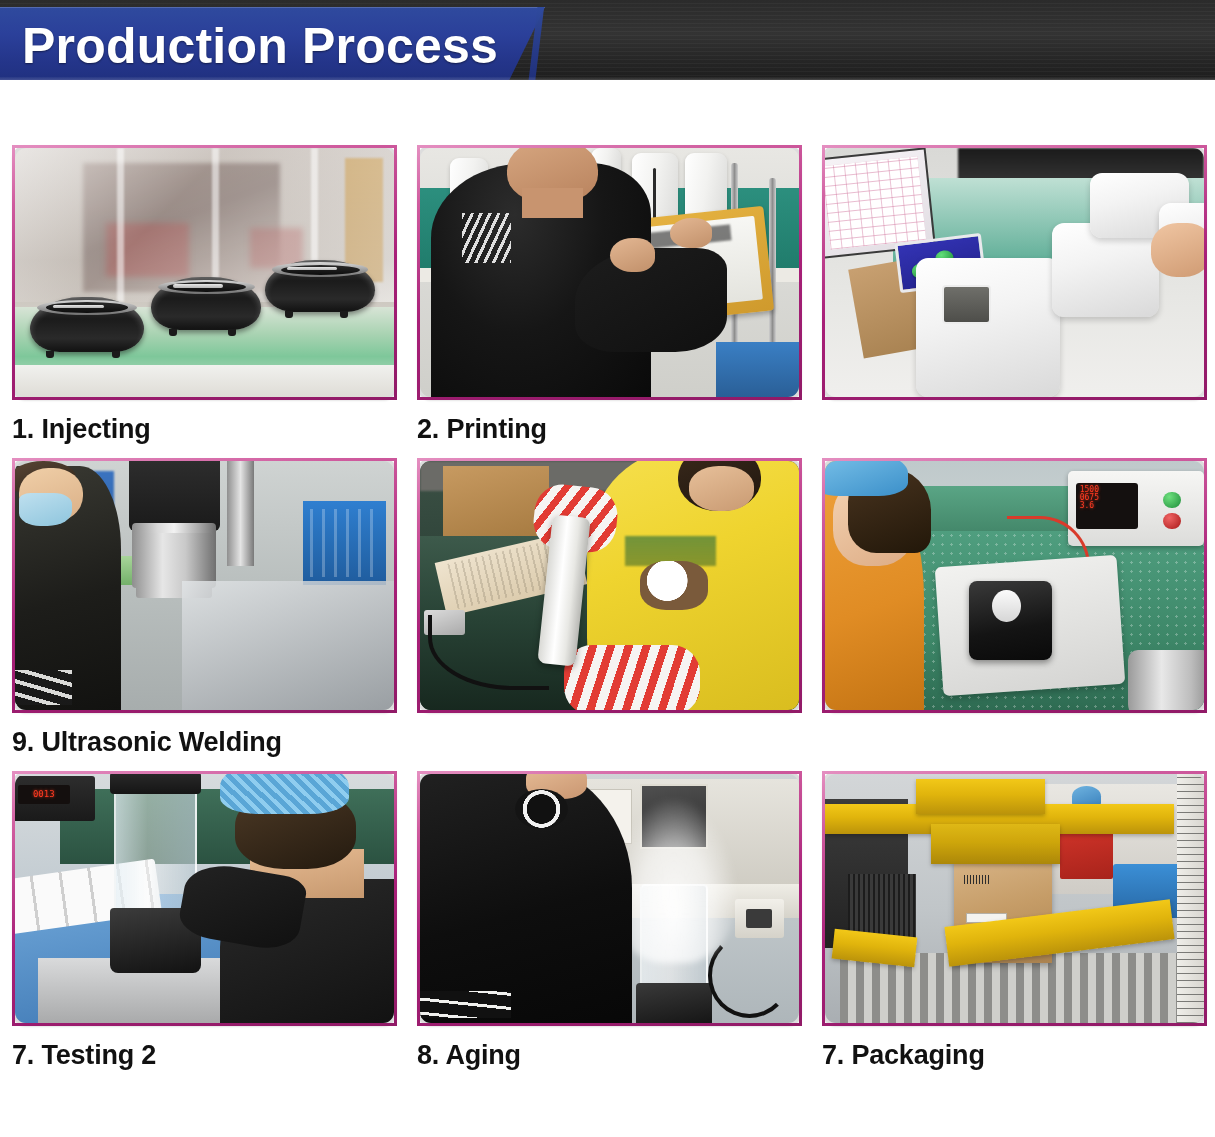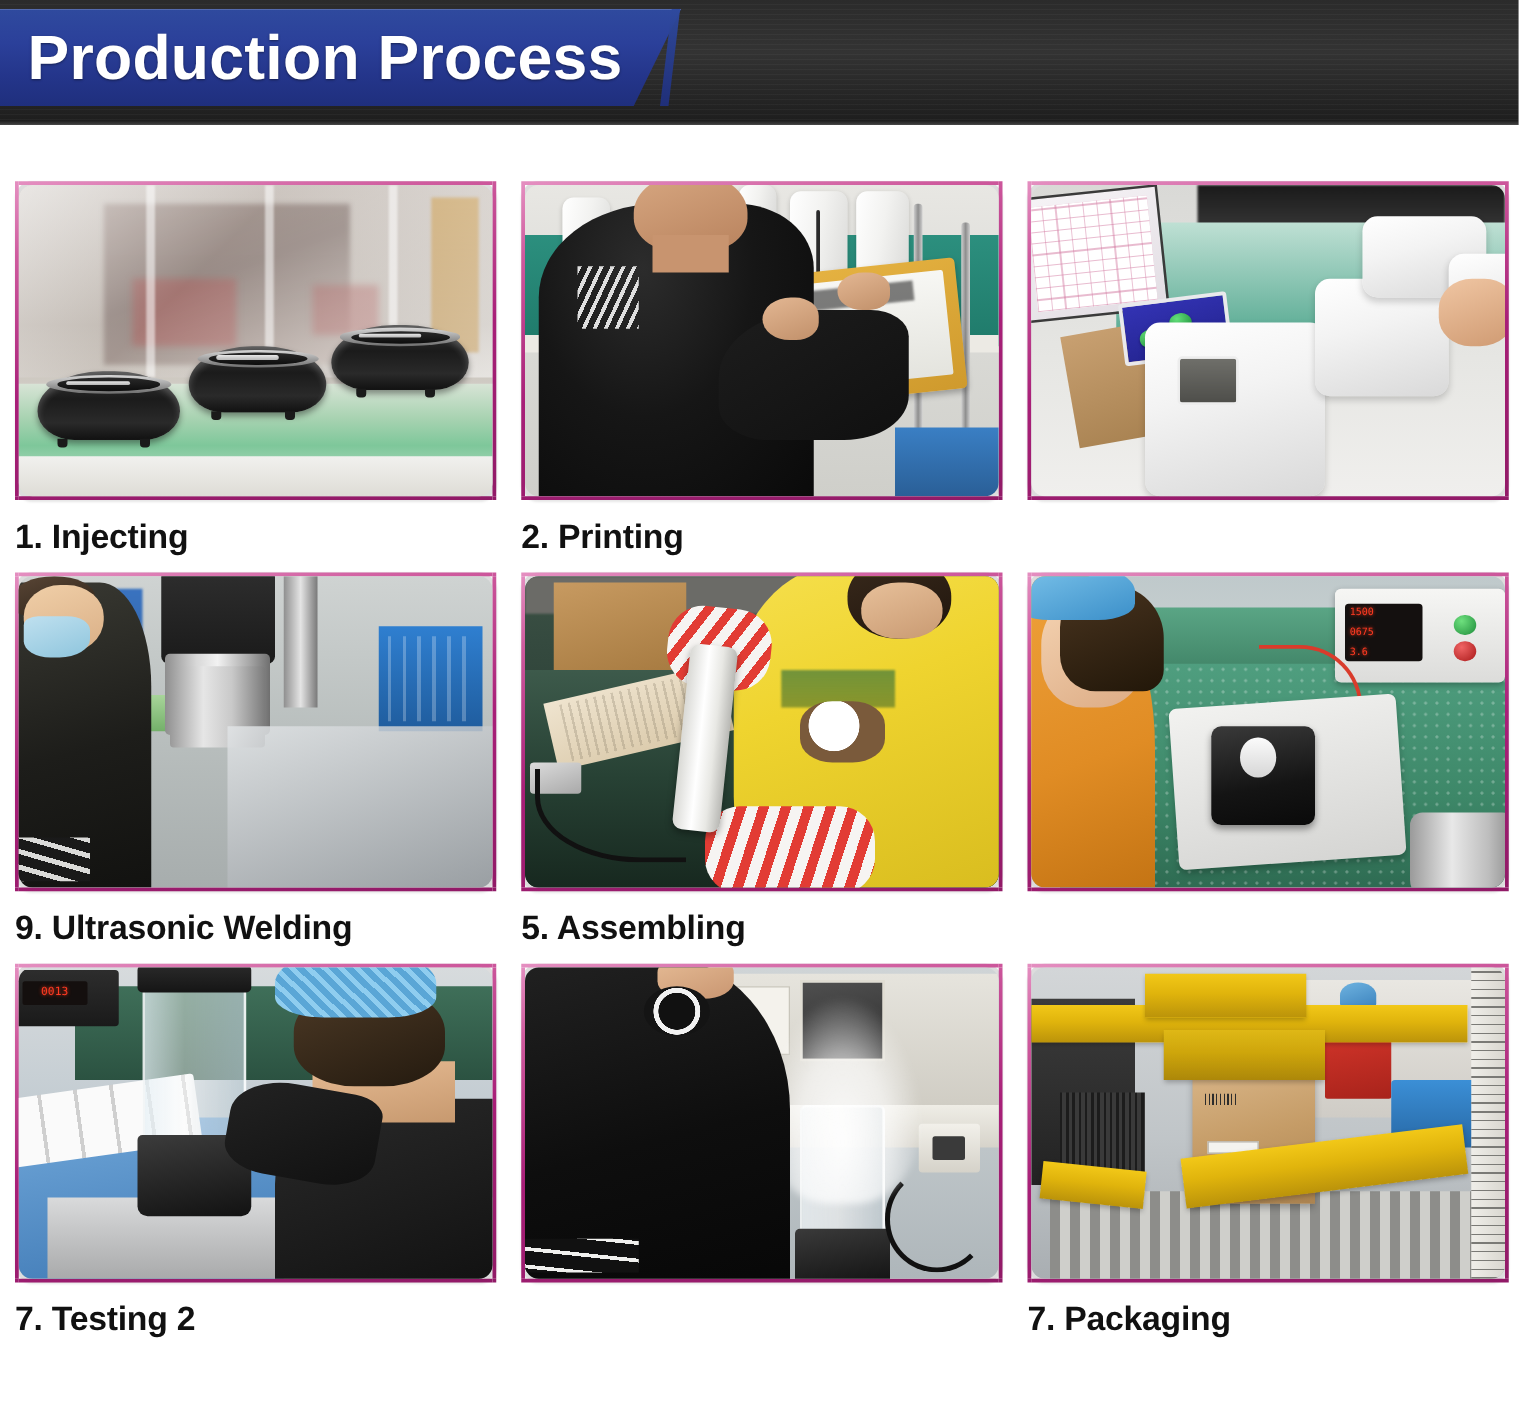--- a/index.html
+++ b/index.html
@@ -7,21 +7,21 @@
     width: 1215px; height: 1137px;
     background: #ffffff;
     font-family: "Liberation Sans", sans-serif;
     overflow: hidden;
   }
   .page { position: relative; width: 1215px; height: 1137px; background:#fff; }
 
   
   .header {
     position: relative;
-    width: 1215px; height: 100px;
+    width: 1215px; height: 80px;
     background: linear-gradient(180deg,#2b2b2b 0%, #333333 42%, #262626 75%, #1d1d1d 100%);
     overflow: hidden;
   }
   .header::after{
     content:"";
     position:absolute; left:0; right:0; bottom:0; height:3px;
     background: linear-gradient(180deg, rgba(255,255,255,0.10), rgba(255,255,255,0.45));
     opacity:.35;
   }
   .header-stripes{
@@ -241,21 +241,21 @@
     box-shadow:0 3px 6px rgba(0,0,0,.25);}
   .p6-appl{ left:38%; top:48%; width:22%; height:32%;
     background:linear-gradient(170deg,#3a3a3a 0%,#141414 60%,#0a0a0a 100%); border-radius:8px;
     box-shadow:0 3px 6px rgba(0,0,0,.4);}
   .p6-blade{ position:absolute; left:28%; top:12%; width:34%; height:40%; border-radius:50%;
     background:linear-gradient(180deg,#fbfbfb,#d6d6d6);}
   .p6-meter{ right:0; top:4%; width:36%; height:30%;
     background:linear-gradient(180deg,#f6f6f4,#dcdcda); border-radius:5px; box-shadow:0 2px 5px rgba(0,0,0,.3);}
   .p6-led{ position:absolute; left:6%; top:16%; width:46%; height:62%;
     background:#14100f; border-radius:3px; padding:3px 4px;
-    display:flex; flex-direction:column; justify-content:space-between;}
+    display:flex; flex-direction:column; justify-content:flex-start;}
   .p6-led span{ color:#ff3a22; font-family:"DejaVu Sans Mono", monospace; font-size:8px; line-height:1;
     text-shadow:0 0 3px rgba(255,60,30,.9);}
   .p6-b1{ position:absolute; right:17%; top:28%; width:13%; height:22%; border-radius:50%;
     background:radial-gradient(circle at 35% 30%,#6ee07e,#1e8c3a);}
   .p6-b2{ position:absolute; right:17%; top:56%; width:13%; height:22%; border-radius:50%;
     background:radial-gradient(circle at 35% 30%,#f06464,#a81818);}
   .p6-wire{ right:30%; top:22%; width:22%; height:34%;
     border-top:3px solid #d93b2b; border-right:3px solid #d93b2b; border-radius:0 60% 0 0;}
   .p6-pot{ right:-2%; bottom:-4%; width:22%; height:28%; border-radius:10px 10px 16px 16px;
     background:linear-gradient(90deg,#9a9a9a,#e8e8e8 40%,#bdbdbd 75%,#8a8a8a);}
@@ -489,21 +489,20 @@
           <div class="lay p5-face"></div>
           <div class="lay p5-shirt-txt"></div>
           <div class="lay p5-dog"></div>
           <div class="lay p5-sleeveA"></div>
           <div class="lay p5-sleeveB"></div>
           <div class="lay p5-prod"></div>
           <div class="lay p5-plug"></div>
           <div class="lay p5-cord"></div>
         </div>
       </div>
-      <div class="caption">5. Assembling</div>
     </div>
 
     <div class="cell">
       <div class="frame">
         <div class="photo">
           <div class="lay p6-bg"></div>
           <div class="lay p6-mat2"></div>
           <div class="lay p6-mat"></div>
           <div class="lay p6-meter">
             <div class="p6-led">
@@ -566,20 +565,21 @@
           <div class="lay p8-jar"></div>
           <div class="lay p8-base"></div>
           <div class="lay p8-cable"></div>
           <div class="lay p8-steam"></div>
           <div class="lay p8-body"></div>
           <div class="lay p8-neckskin"></div>
           <div class="lay p8-patch"></div>
           <div class="lay p8-hem"></div>
         </div>
       </div>
+      <div class="caption">8. Aging</div>
     </div>
 
     <div class="cell">
       <div class="frame">
         <div class="photo">
           <div class="lay p9-bg"></div>
           <div class="lay p9-back"></div>
           <div class="lay p9-worker">
               <div class="p9-wcap"></div>
             </div>

